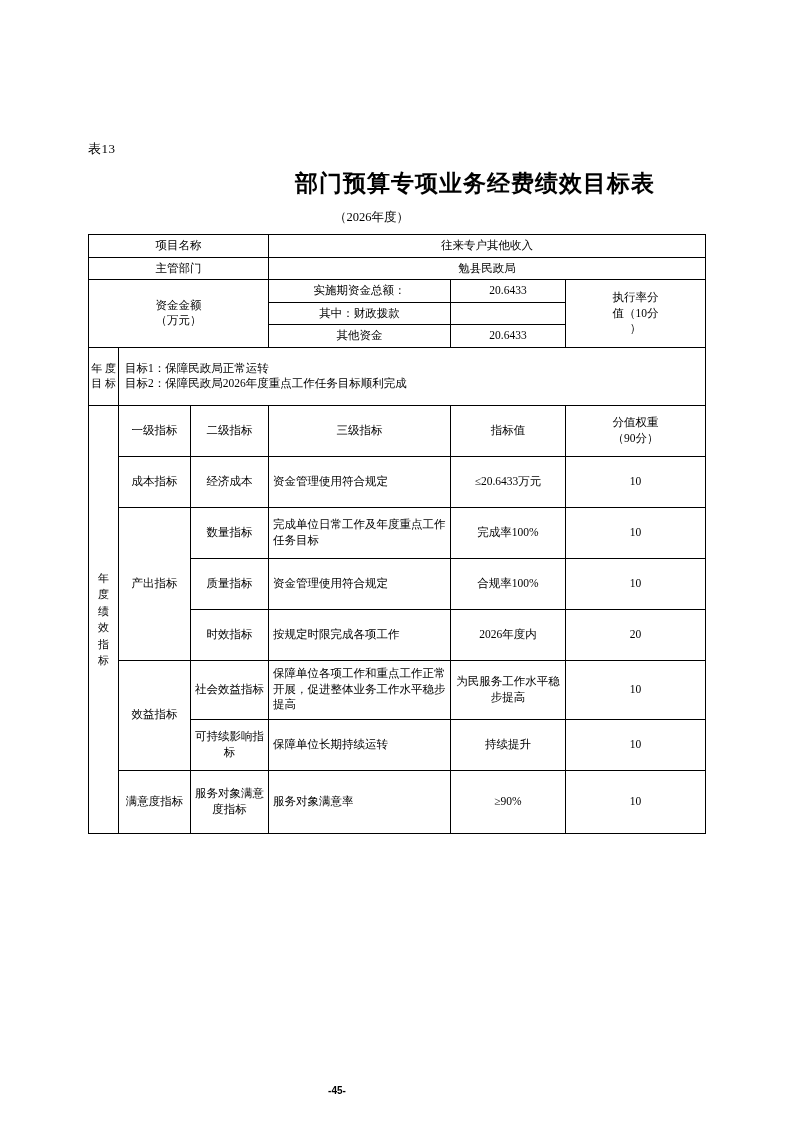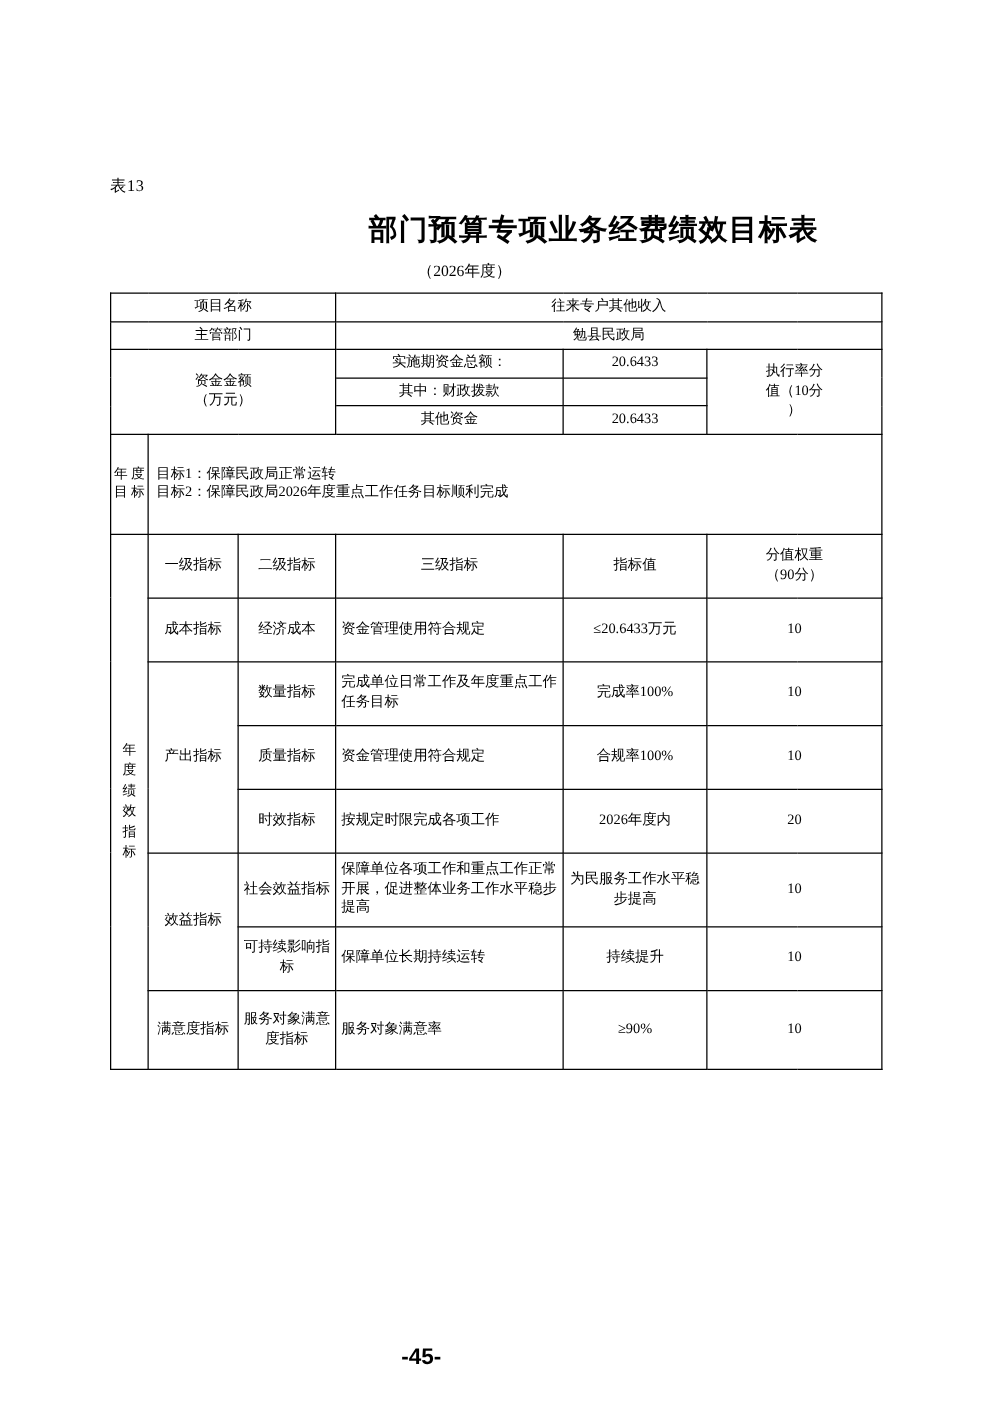--- a/index.html
+++ b/index.html
@@ -67,21 +67,21 @@
     line-height: 1.6;
   }
   .notes div { padding-left: 2px; }
   .notes .n2 { padding-left: 18px; }
   .pagenum {
     position: absolute;
     bottom: 26px;
     left: 0;
     width: 674px;
     text-align: center;
-    font-size: 18px;
+    font-size: 10px;
     font-weight: bold;
     font-family: "Liberation Sans", "DejaVu Sans", sans-serif;
   }
   .small { font-size: 11px; }
 </style>
 </head>
 <body>
 
 <div class="page">
 
@@ -132,21 +132,21 @@
       <tr>
         <td class="c">其他资金</td>
         <td class="c">20.6433</td>
       </tr>
 
       <tr>
         <td class="c" style="padding:6px 2px;">
           <div class="small">年 度</div>
             <div class="small">目 标</div>
         </td>
-        <td class="l" colspan="6" style="padding:24px 6px;">
+        <td class="l" colspan="6" style="padding:13px 6px;">
           <div>目标1：保障民政局正常运转</div>
           <div>目标2：保障民政局2026年度重点工作任务目标顺利完成</div>
         </td>
       </tr>
 
       <tr>
         <td class="c" rowspan="8" style="padding:2px;">
           <div class="vtext small">年</div>
           <div class="vtext small">度</div>
           <div class="vtext small">绩</div>

